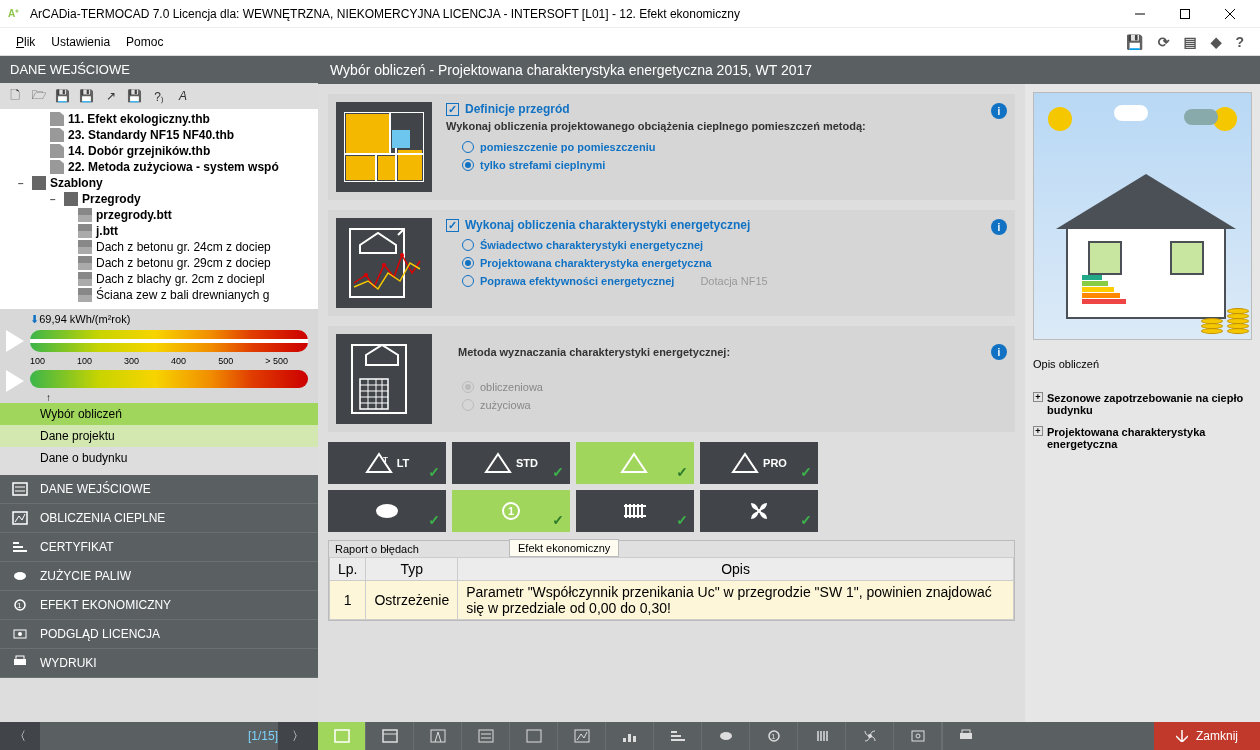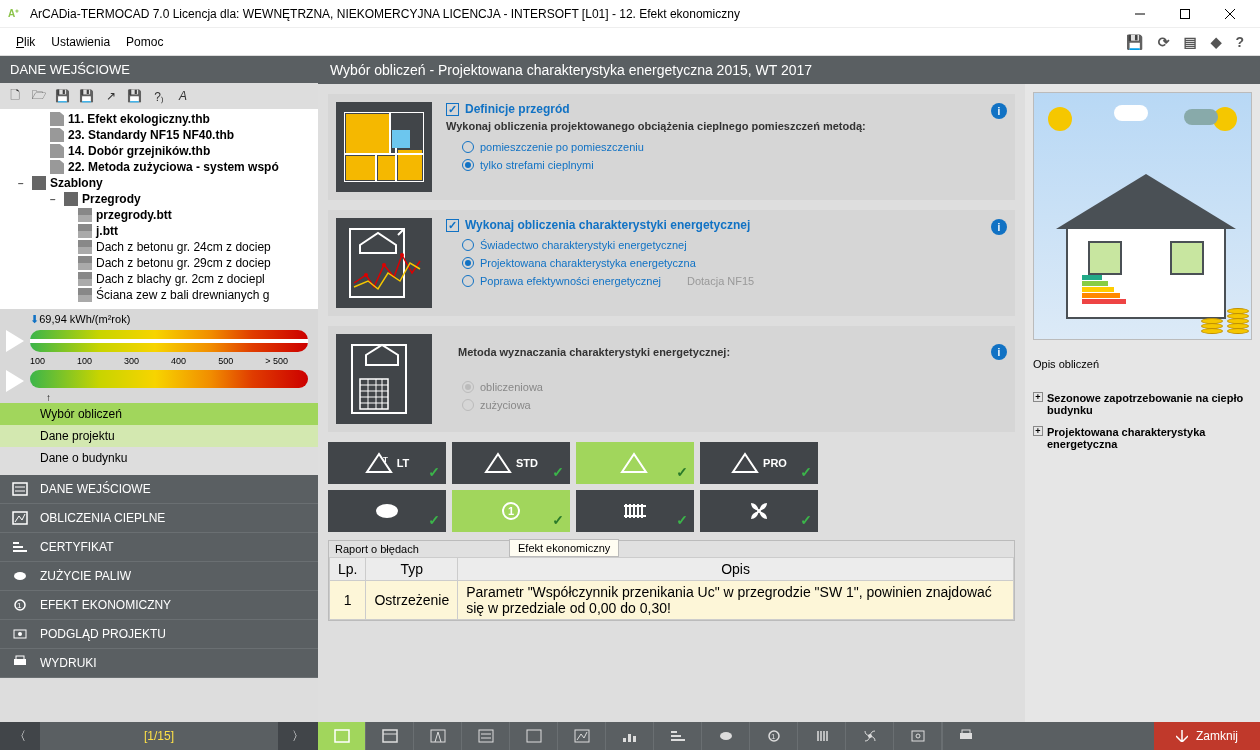--- a/index.html
+++ b/index.html
@@ -57,21 +57,21 @@
 .content { flex: 1; display: flex; overflow: hidden; }
 .center { flex: 1; padding: 10px; overflow-y: auto; }
 .side { width: 235px; background: #e6e6e6; padding: 8px; display: flex; flex-direction: column; gap: 14px; }
 
 .block { display: flex; gap: 14px; margin-bottom: 10px; background: #d6d6d6; padding: 8px; align-items: flex-start; }
 .block-icon { width: 96px; height: 90px; background: #414549; display: flex; align-items: center; justify-content: center; flex-shrink: 0; }
 .block-body { flex: 1; }
 .block-title { color: #1172c4; font-weight: 600; display: flex; align-items: center; gap: 6px; margin-bottom: 4px; }
 .block-desc { font-weight: 600; font-size: 11px; margin-bottom: 6px; color: #333; }
 .radio-row { display: flex; align-items: center; gap: 6px; padding: 3px 0 3px 16px; }
-.radio-row label { color: #1172c4; cursor: pointer; font-weight: 400; font-size: 11px; }
+.radio-row label { color: #1172c4; cursor: pointer; font-weight: 700; font-size: 11px; }
 .radio-row.muted label { color: #333; font-weight: normal; }
 .info-btn { width: 16px; height: 16px; border-radius: 50%; background: #1172c4; color: #fff; display: inline-flex; align-items: center; justify-content: center; font-size: 10px; font-weight: bold; margin-left: auto; cursor: pointer; }
 .block-head { display: flex; align-items: center; text-align: center; }
 .dotation { color: #999; font-size: 11px; margin-left: 20px; }
 
 .check { width: 13px; height: 13px; border: 1px solid #1172c4; display: inline-flex; align-items: center; justify-content: center; cursor: pointer; }
 .check.on::after { content: '✓'; color: #1172c4; font-size: 11px; line-height: 1; }
 .radio { width: 12px; height: 12px; border: 1px solid #1172c4; border-radius: 50%; display: inline-flex; align-items: center; justify-content: center; cursor: pointer; }
 .radio.on::after { content: ''; width: 6px; height: 6px; background: #1172c4; border-radius: 50%; }
 .radio.dis { border-color: #bbb; cursor: default; }
@@ -111,21 +111,21 @@
 .err-table { width: 100%; border-collapse: collapse; background: #fff; font-size: 14px; }
 .err-table th, .err-table td { border: 1px solid #ccc; padding: 3px 8px; text-align: left; }
 .err-table th { background: #ececec; font-weight: normal; text-align: center; }
 .err-table td:first-child, .err-table th:first-child { width: 28px; text-align: center; }
 .err-table td:nth-child(2), .err-table th:nth-child(2) { width: 90px; text-align: center; }
 .err-wrapper { position: relative; }
 
 .bottombar { height: 28px; background: #5a5f62; display: flex; align-items: stretch; }
 .bb-left { width: 318px; background: #5a5f62; display: flex; align-items: center; }
 .bb-btn { height: 28px; background: #414549; color: #fff; display: flex; align-items: center; justify-content: center; cursor: pointer; padding: 0 14px; }
-.bb-page { flex: 1; text-align: center; color: #fde047; font-size: 12px; }
+.bb-page { flex: 1; text-align: right; color: #7dd3fc; font-size: 12px; }
 .bb-right { flex: 1; display: flex; align-items: stretch; gap: 0; }
 .bb-ico { width: 48px; display: flex; align-items: center; justify-content: center; background: #5a5f62; border-right: 1px solid #6a6f72; cursor: pointer; }
 .bb-ico.sel { background: #a1d65c; }
 .bb-ico svg { width: 18px; height: 16px; fill: #ddd; }
 .bb-close { margin-left: auto; background: #c0392b; color: #fff; padding: 0 22px; display: flex; align-items: center; cursor: pointer; gap: 8px; }
 .bb-print { background: #5a5f62; color: #ddd; padding: 0 14px; display: flex; align-items: center; cursor: pointer; border-left: 1px solid #6a6f72; }
 </style>
 </head>
 <body>
 
@@ -304,21 +304,21 @@
           </span>
           <span>EFEKT EKONOMICZNY</span>
         </div>
         <div class="section">
           <span class="sico">
             <svg viewBox="0 0 18 16">
               <rect x="3" y="4" width="12" height="8" fill="none" stroke="#fff"></rect>
               <circle cx="9" cy="8" r="2" fill="#fff"></circle>
             </svg>
           </span>
-          <span>PODGLĄD PROJEKTU</span>
+          <span>PODGLĄD LICENCJA</span>
         </div>
         <div class="section">
           <span class="sico">
             <svg viewBox="0 0 18 16">
               <rect x="3" y="4" width="12" height="6" fill="#fff"></rect>
               <rect x="5" y="1" width="8" height="4" fill="none" stroke="#fff"></rect>
             </svg>
           </span>
           <span>WYDRUKI</span>
         </div>

